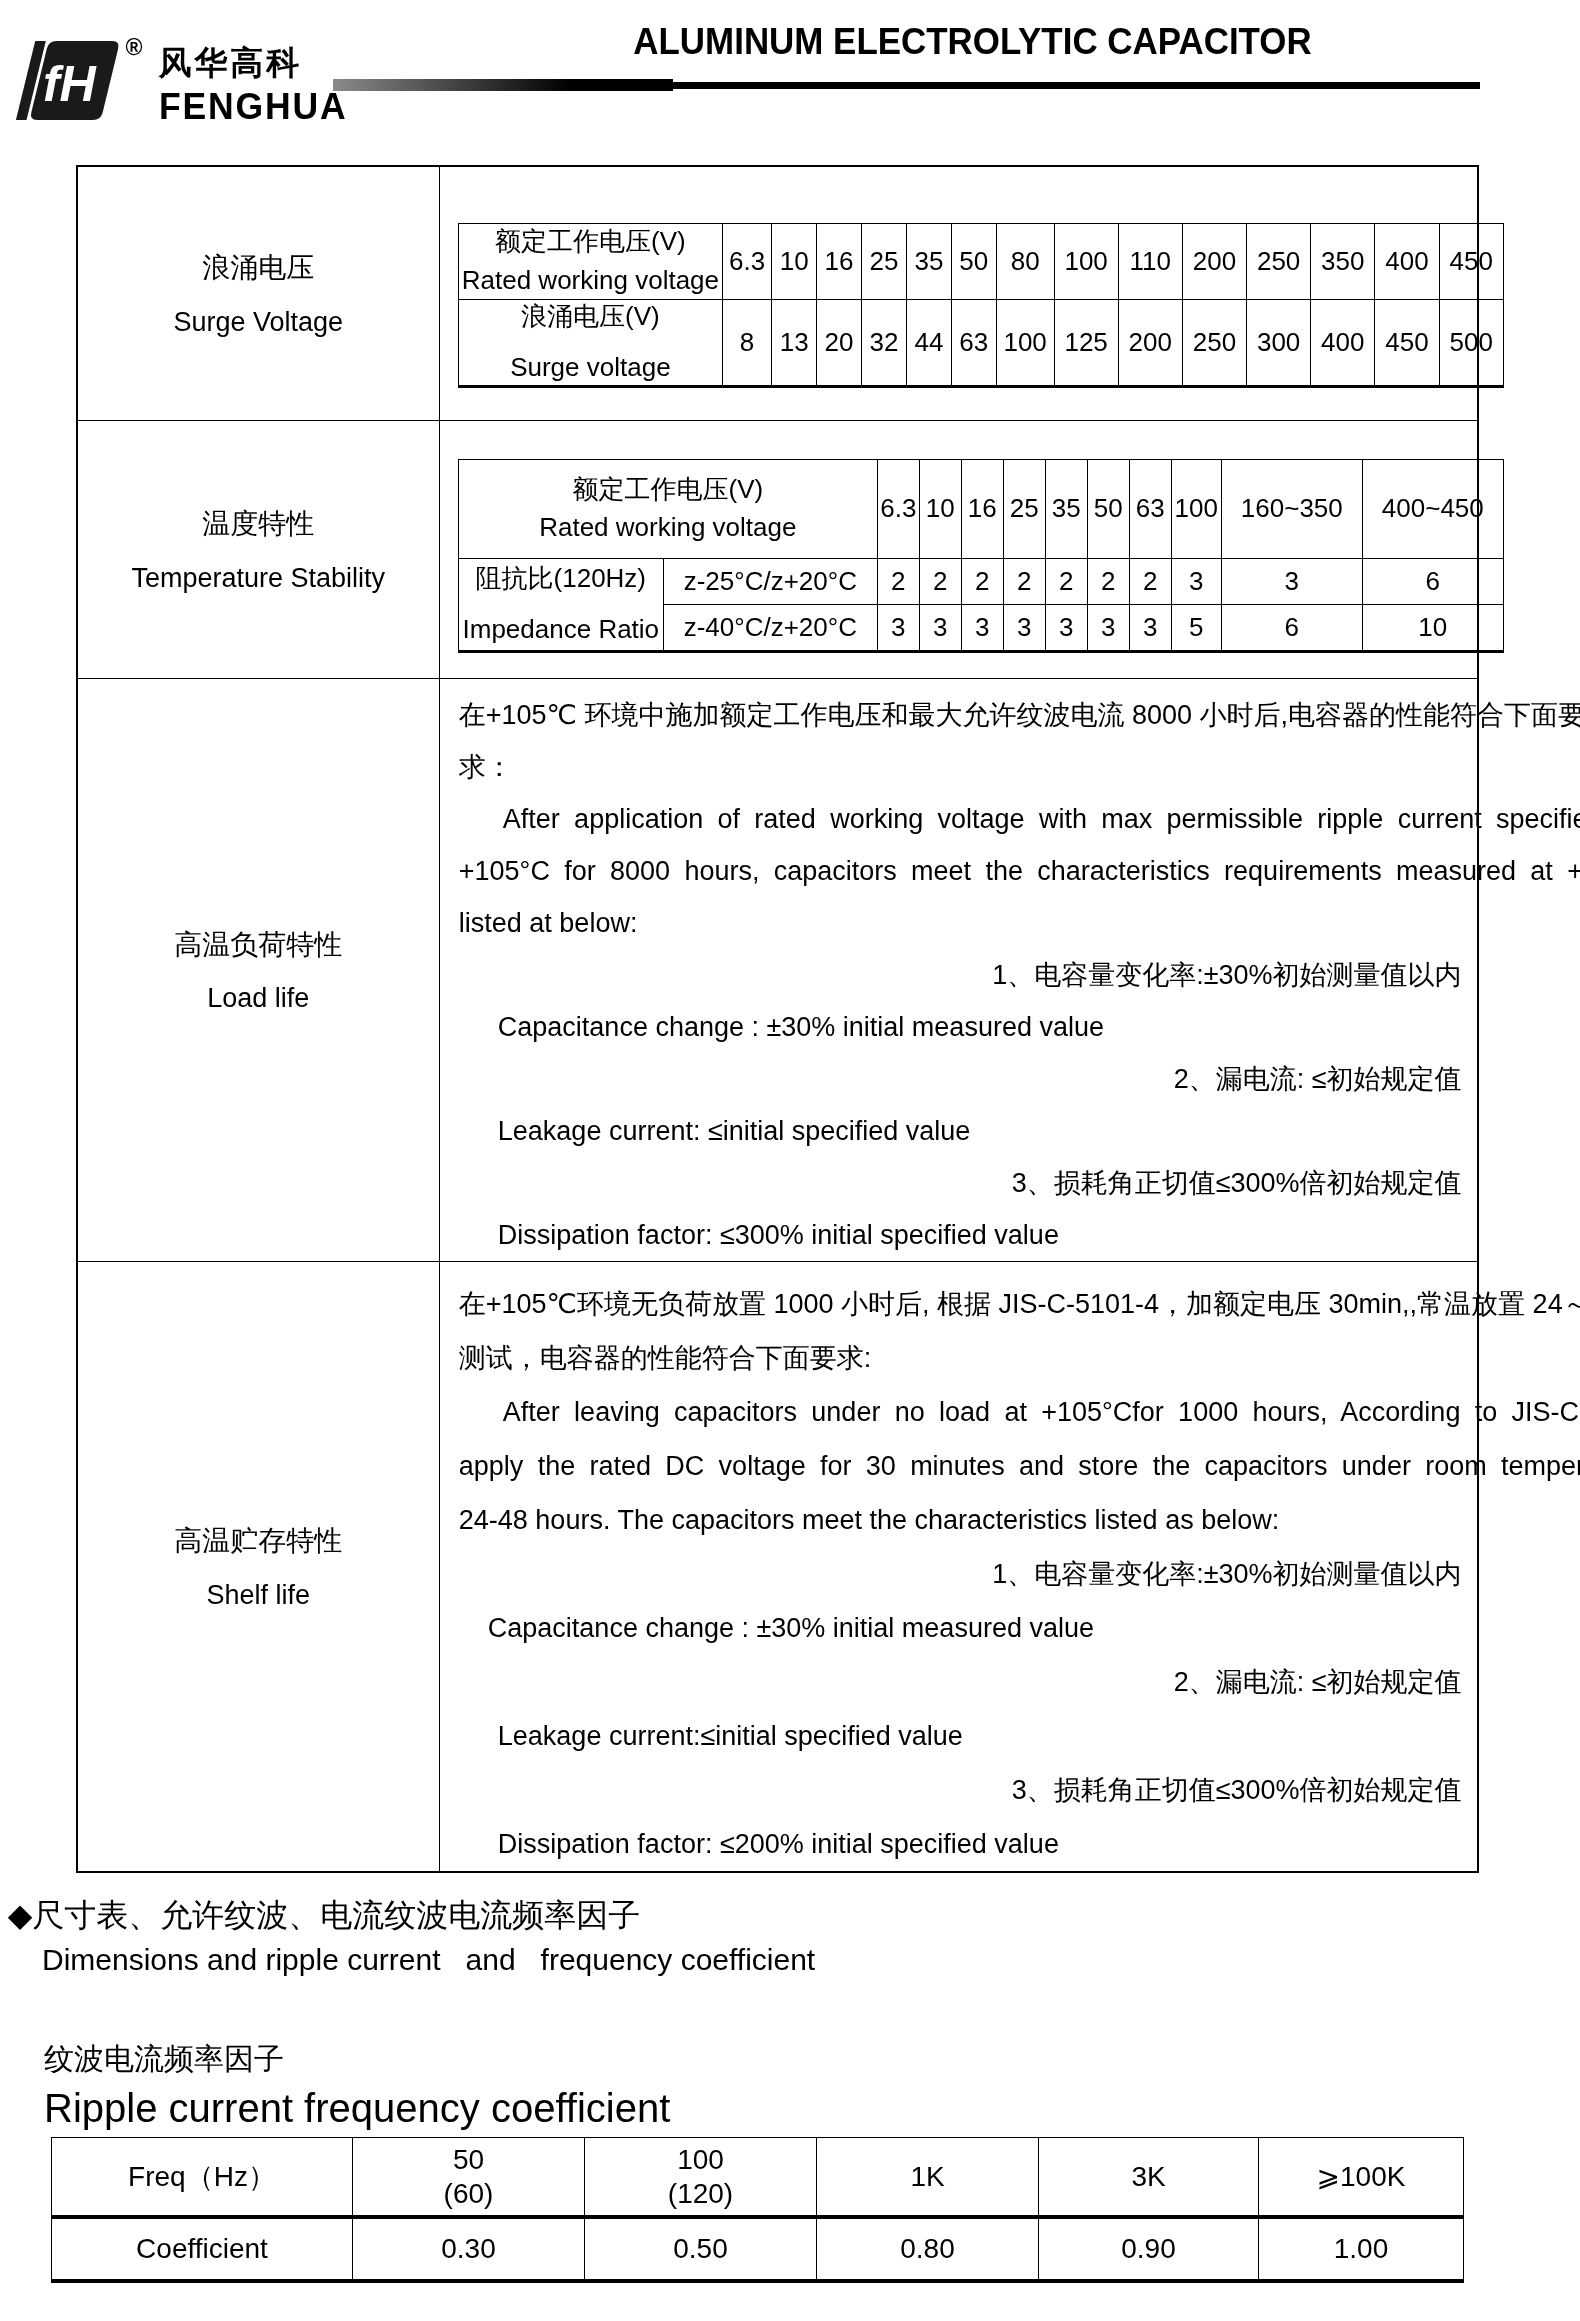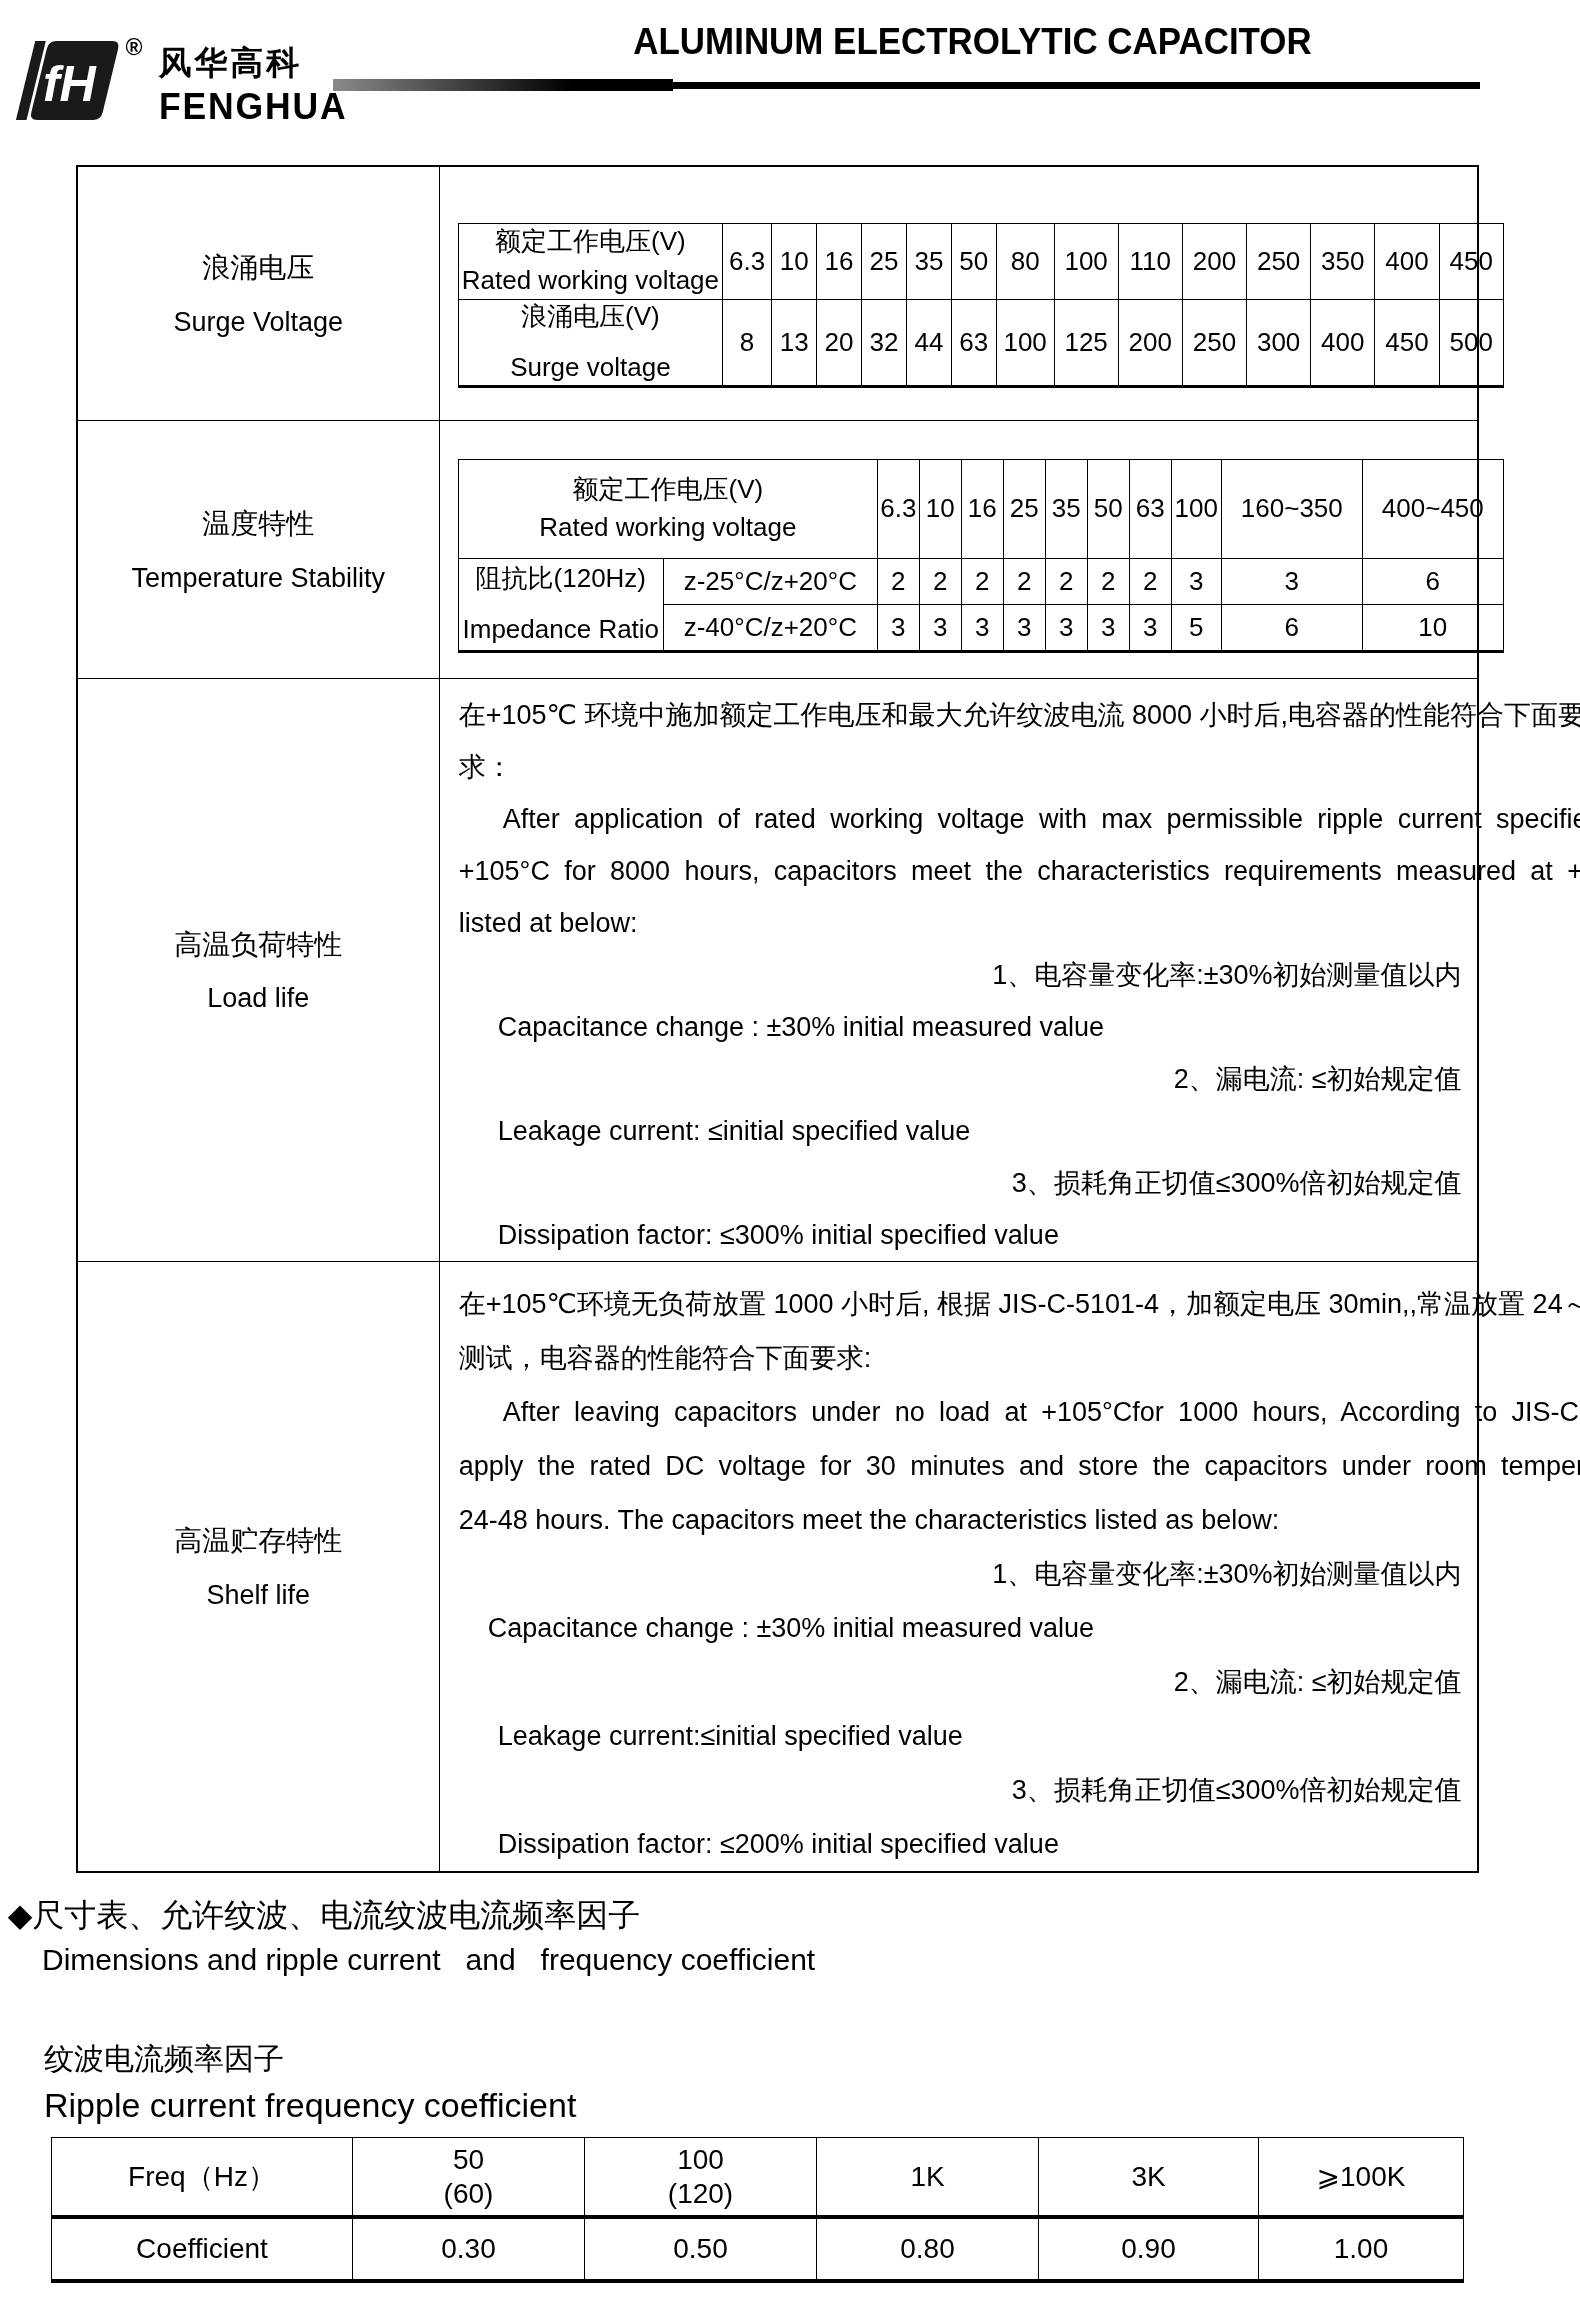--- a/index.html
+++ b/index.html
@@ -45,21 +45,21 @@
   .tb-shelf{line-height:54px;padding-top:15.4px;}
   .ln{white-space:nowrap;}
   .in1{padding-left:44px;}
   .in2{padding-left:39px;}
   .num{padding-left:7.7px;text-align:right;}
   .jst{word-spacing:6.8px;}
   
   .sec-cn{position:absolute;left:7.7px;top:1894px;font-size:32px;}
   .sec-en{position:absolute;left:42px;top:1943px;font-size:30px;white-space:pre;}
   .sub-cn{position:absolute;left:44px;top:2039px;font-size:30px;}
-  .sub-en{position:absolute;left:44px;top:2086px;font-size:34px;}
+  .sub-en{position:absolute;left:44px;top:2086px;font-size:40px;}
   
   .freq{position:absolute;left:51px;top:2137px;width:1412px;table-layout:fixed;
     border:1.9px solid #000;border-bottom-width:4.8px;}
   .freq td{border:1.9px solid #000;text-align:center;font-size:28px;}
   .freq tr.hrow td{height:75px;border-bottom-width:4.8px;}
   .freq tr.drow td{height:58px;}
   .freq .two span{display:block;line-height:34px;}
 </style>
 </head>
 <body>

